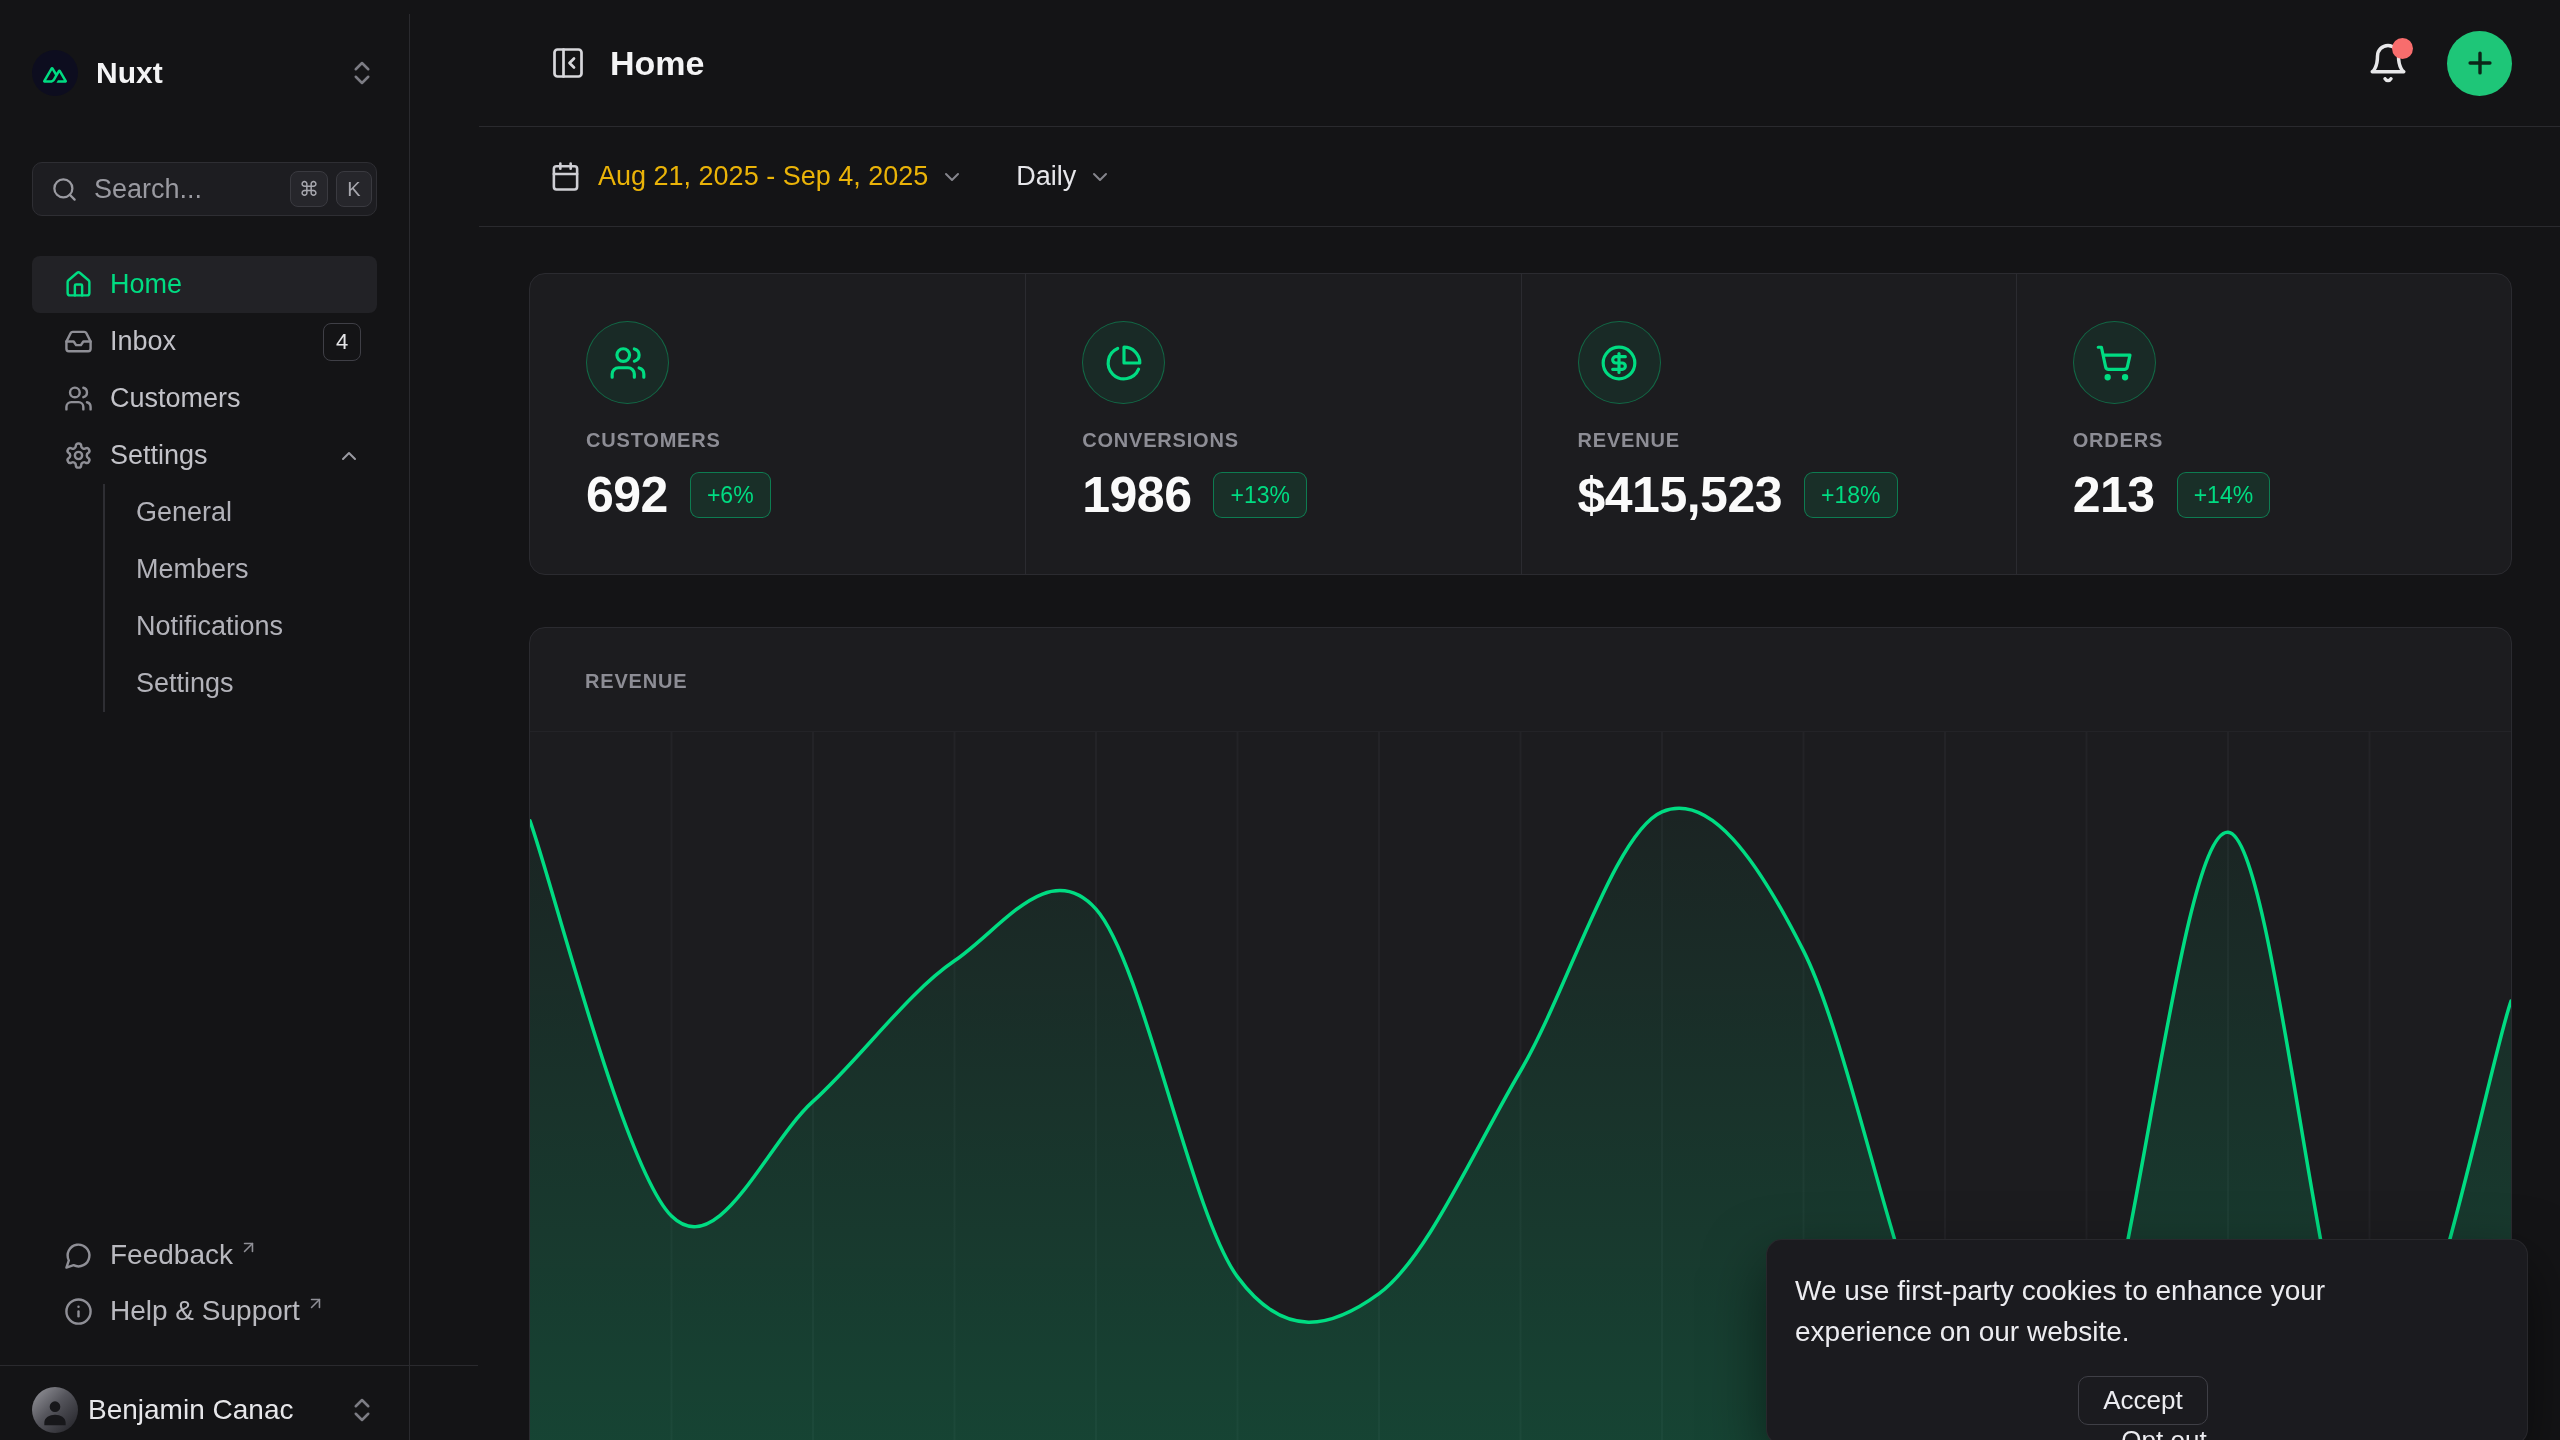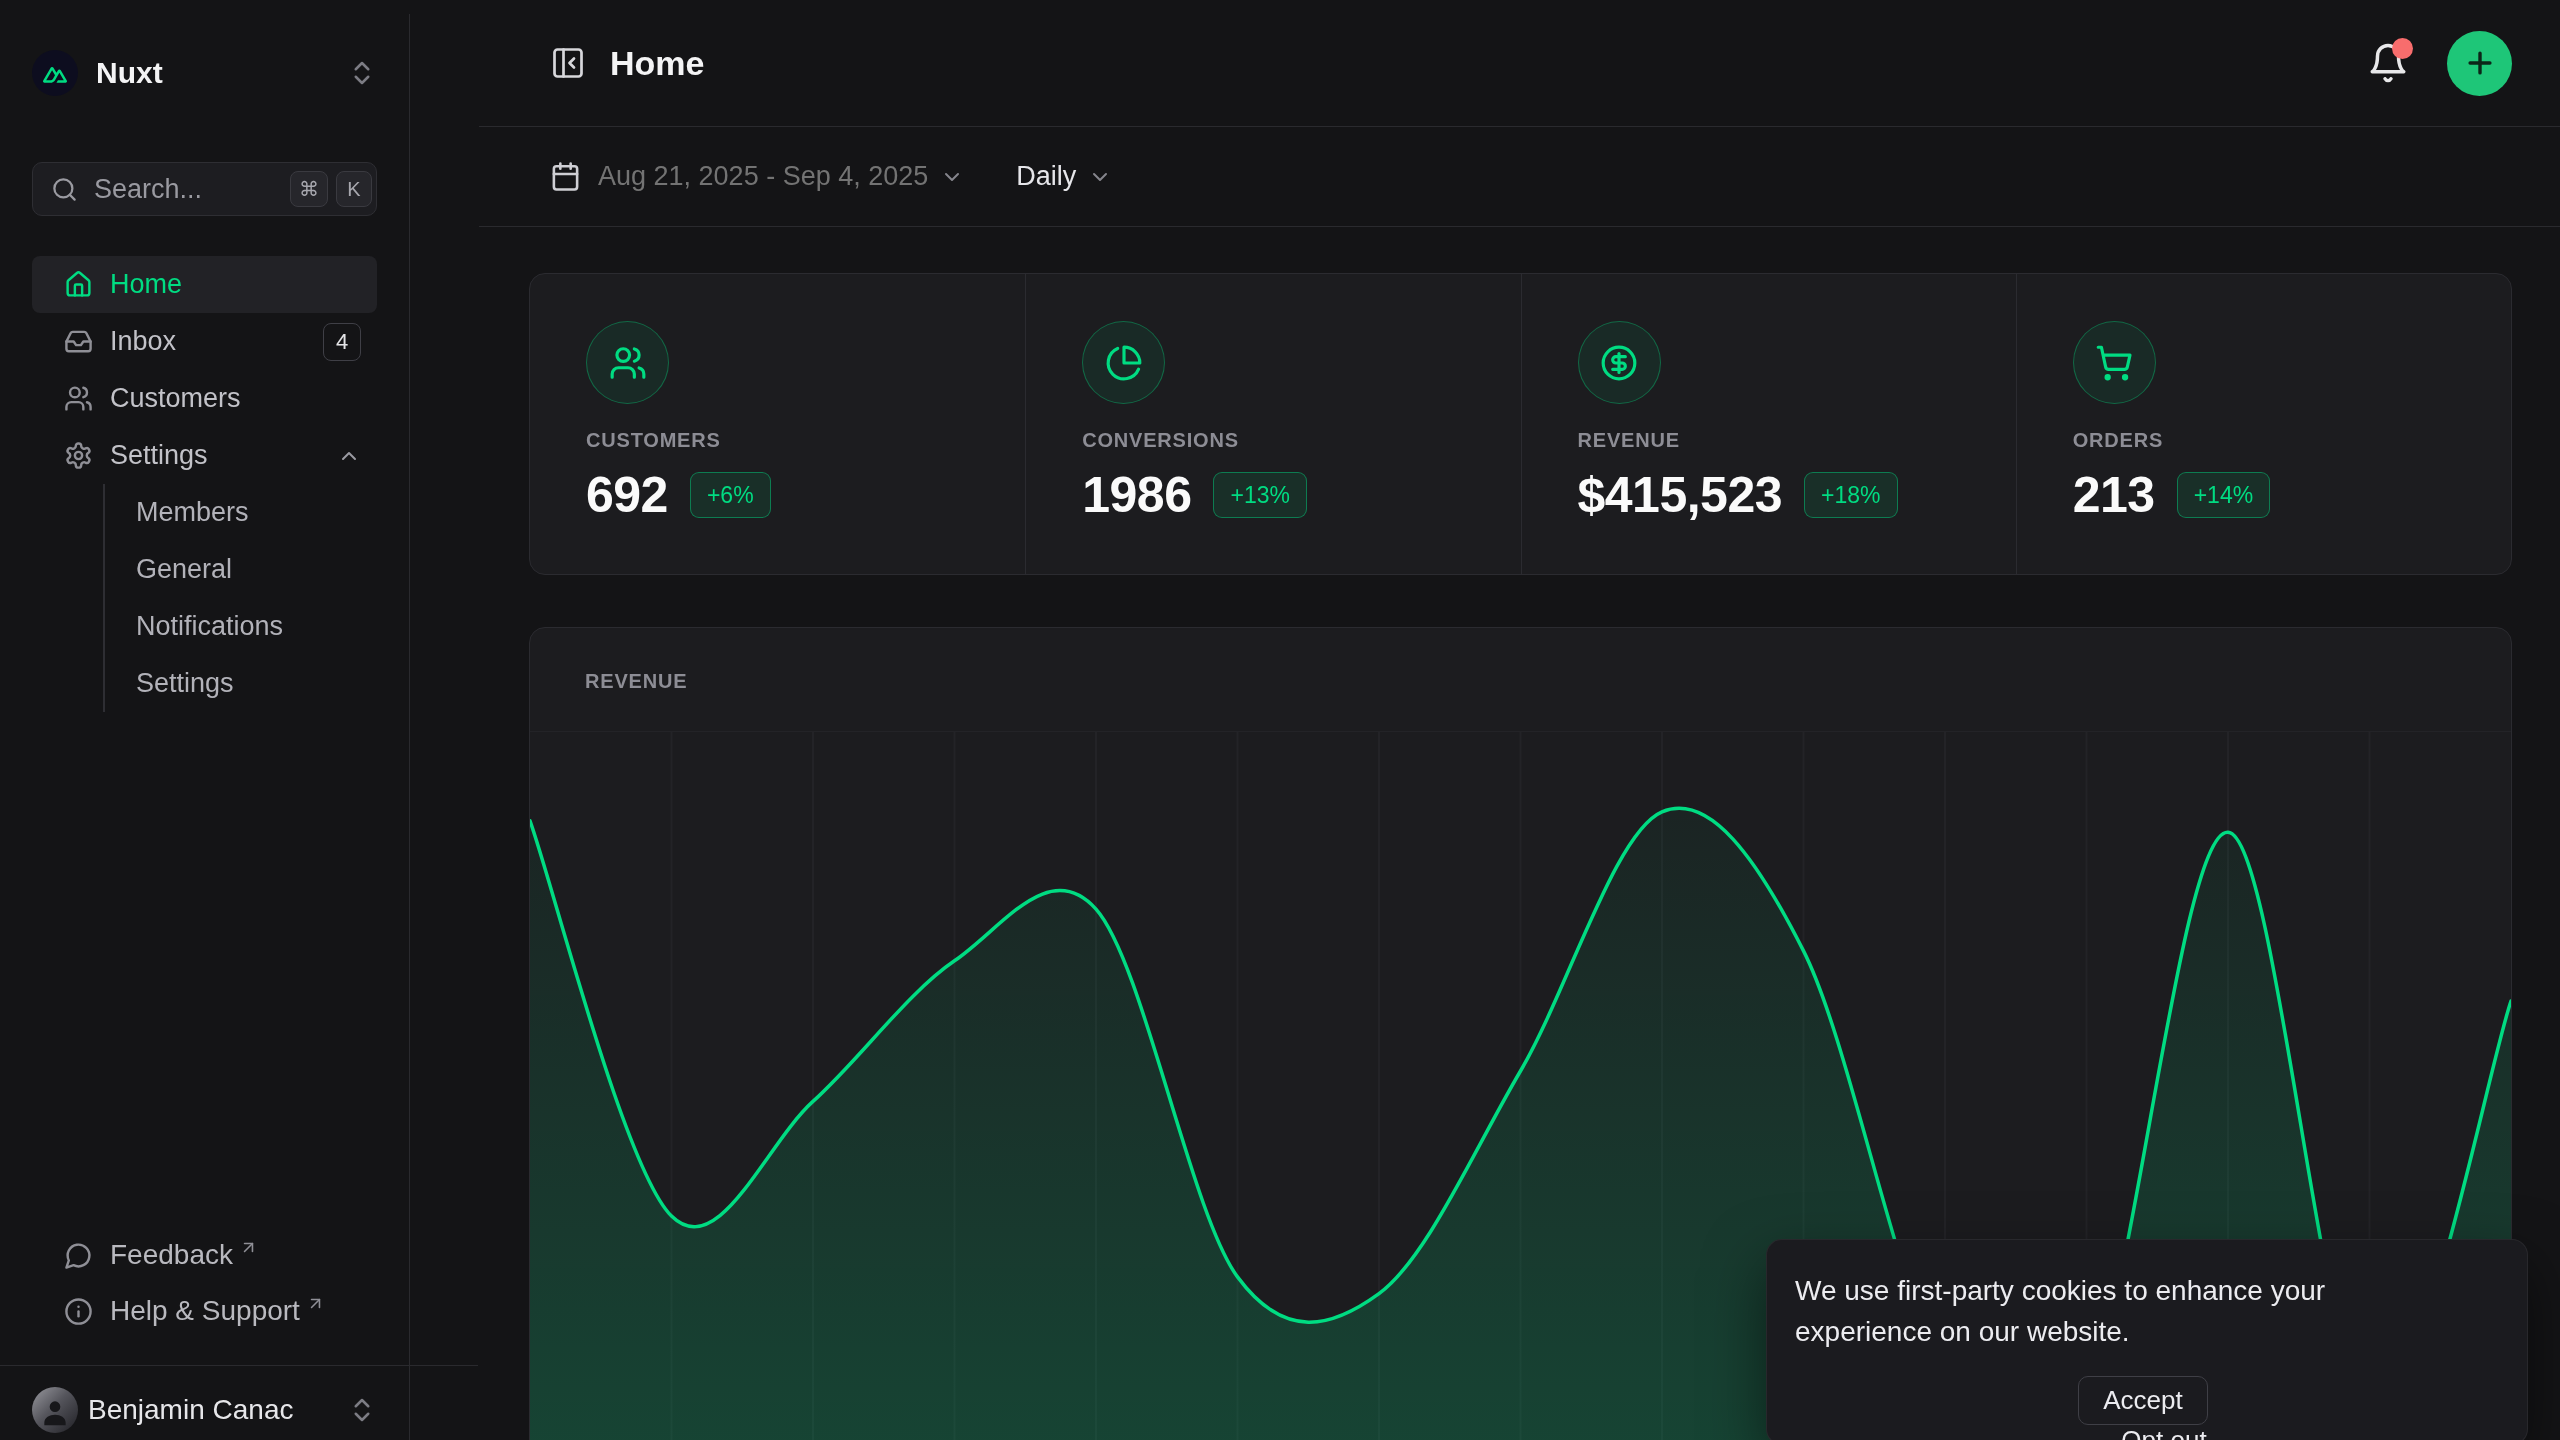--- a/index.html
+++ b/index.html
@@ -58,21 +58,21 @@
   .page-title { margin-left:24px; font-size:34px; font-weight:700; color:#f4f4f5; }
   .bell-wrap { position:relative; width:42px; height:42px; color:#e8e8ea; cursor:pointer; }
   .bell-wrap svg { width:42px; height:42px; }
   .bell-dot { position:absolute; right:-4px; top:-4px; width:21px; height:21px; border-radius:50%; background:#f86d6d; }
   .plus-btn { margin-left:38px; width:65px; height:65px; border-radius:50%; background:#1ec678; border:none; display:flex; align-items:center; justify-content:center; color:#0c2518; cursor:pointer; }
   .plus-btn svg { width:34px; height:34px; stroke-width:2.4; }
 
   .toolbar { height:100px; border-bottom:1px solid var(--border); display:flex; align-items:center; padding:0 71px; }
   .datepicker { display:flex; align-items:center; cursor:pointer; }
   .datepicker .cal { width:31px; height:31px; color:#cfcfd4; }
-  .datepicker .dtext { margin-left:17px; font-size:27px; font-weight:500; color:#737373;text-align:right; }
+  .datepicker .dtext { margin-left:17px; font-size:27px; font-weight:500; color:#eab308;text-align:right; }
   .dd-chev { width:24px; height:24px; color:#85858c; margin-left:12px; }
   .gran { margin-left:52px; display:flex; align-items:center; cursor:pointer; }
   .gran .gtext { font-size:27px; font-weight:500; color:#e6e6ea; }
 
   .content { position:absolute; left:0; top:228px; width:2081px; height:1212px; padding:45px 48px 0 50px; }
 
   .stats-panel { height:302px; border:1px solid #2b2b30; border-radius:16px; background:var(--panel); display:grid; grid-template-columns:1fr 1fr 1fr 1fr; overflow:hidden; }
   .stat-card { padding:47px 40px 0 56px; }
   .stat-card + .stat-card { border-left:1px solid #2b2b30; }
   .stat-icon { width:83px; height:83px; border-radius:50%; background:rgba(0,220,130,0.08); border:1.5px solid rgba(0,220,130,0.35); display:flex; align-items:center; justify-content:center; color:var(--accent); }
@@ -162,24 +162,24 @@
               <circle cx="12" cy="12" r="3"></circle>
             </svg>
           <span class="nlabel">Settings</span>
           <span class="grow"></span>
           <svg class="ic chev" viewBox="0 0 24 24">
               <path d="m18 15-6-6-6 6"></path>
             </svg>
         </div>
         <div class="submenu">
           <div class="sub-item">
-              <span>Members</span>
+              <span>General</span>
             </div>
           <div class="sub-item">
-              <span>General</span>
+              <span>Members</span>
             </div>
           <div class="sub-item">
               <span>Notifications</span>
             </div>
           <div class="sub-item">
               <span>Settings</span>
             </div>
         </div>
       </nav>
     </div>

